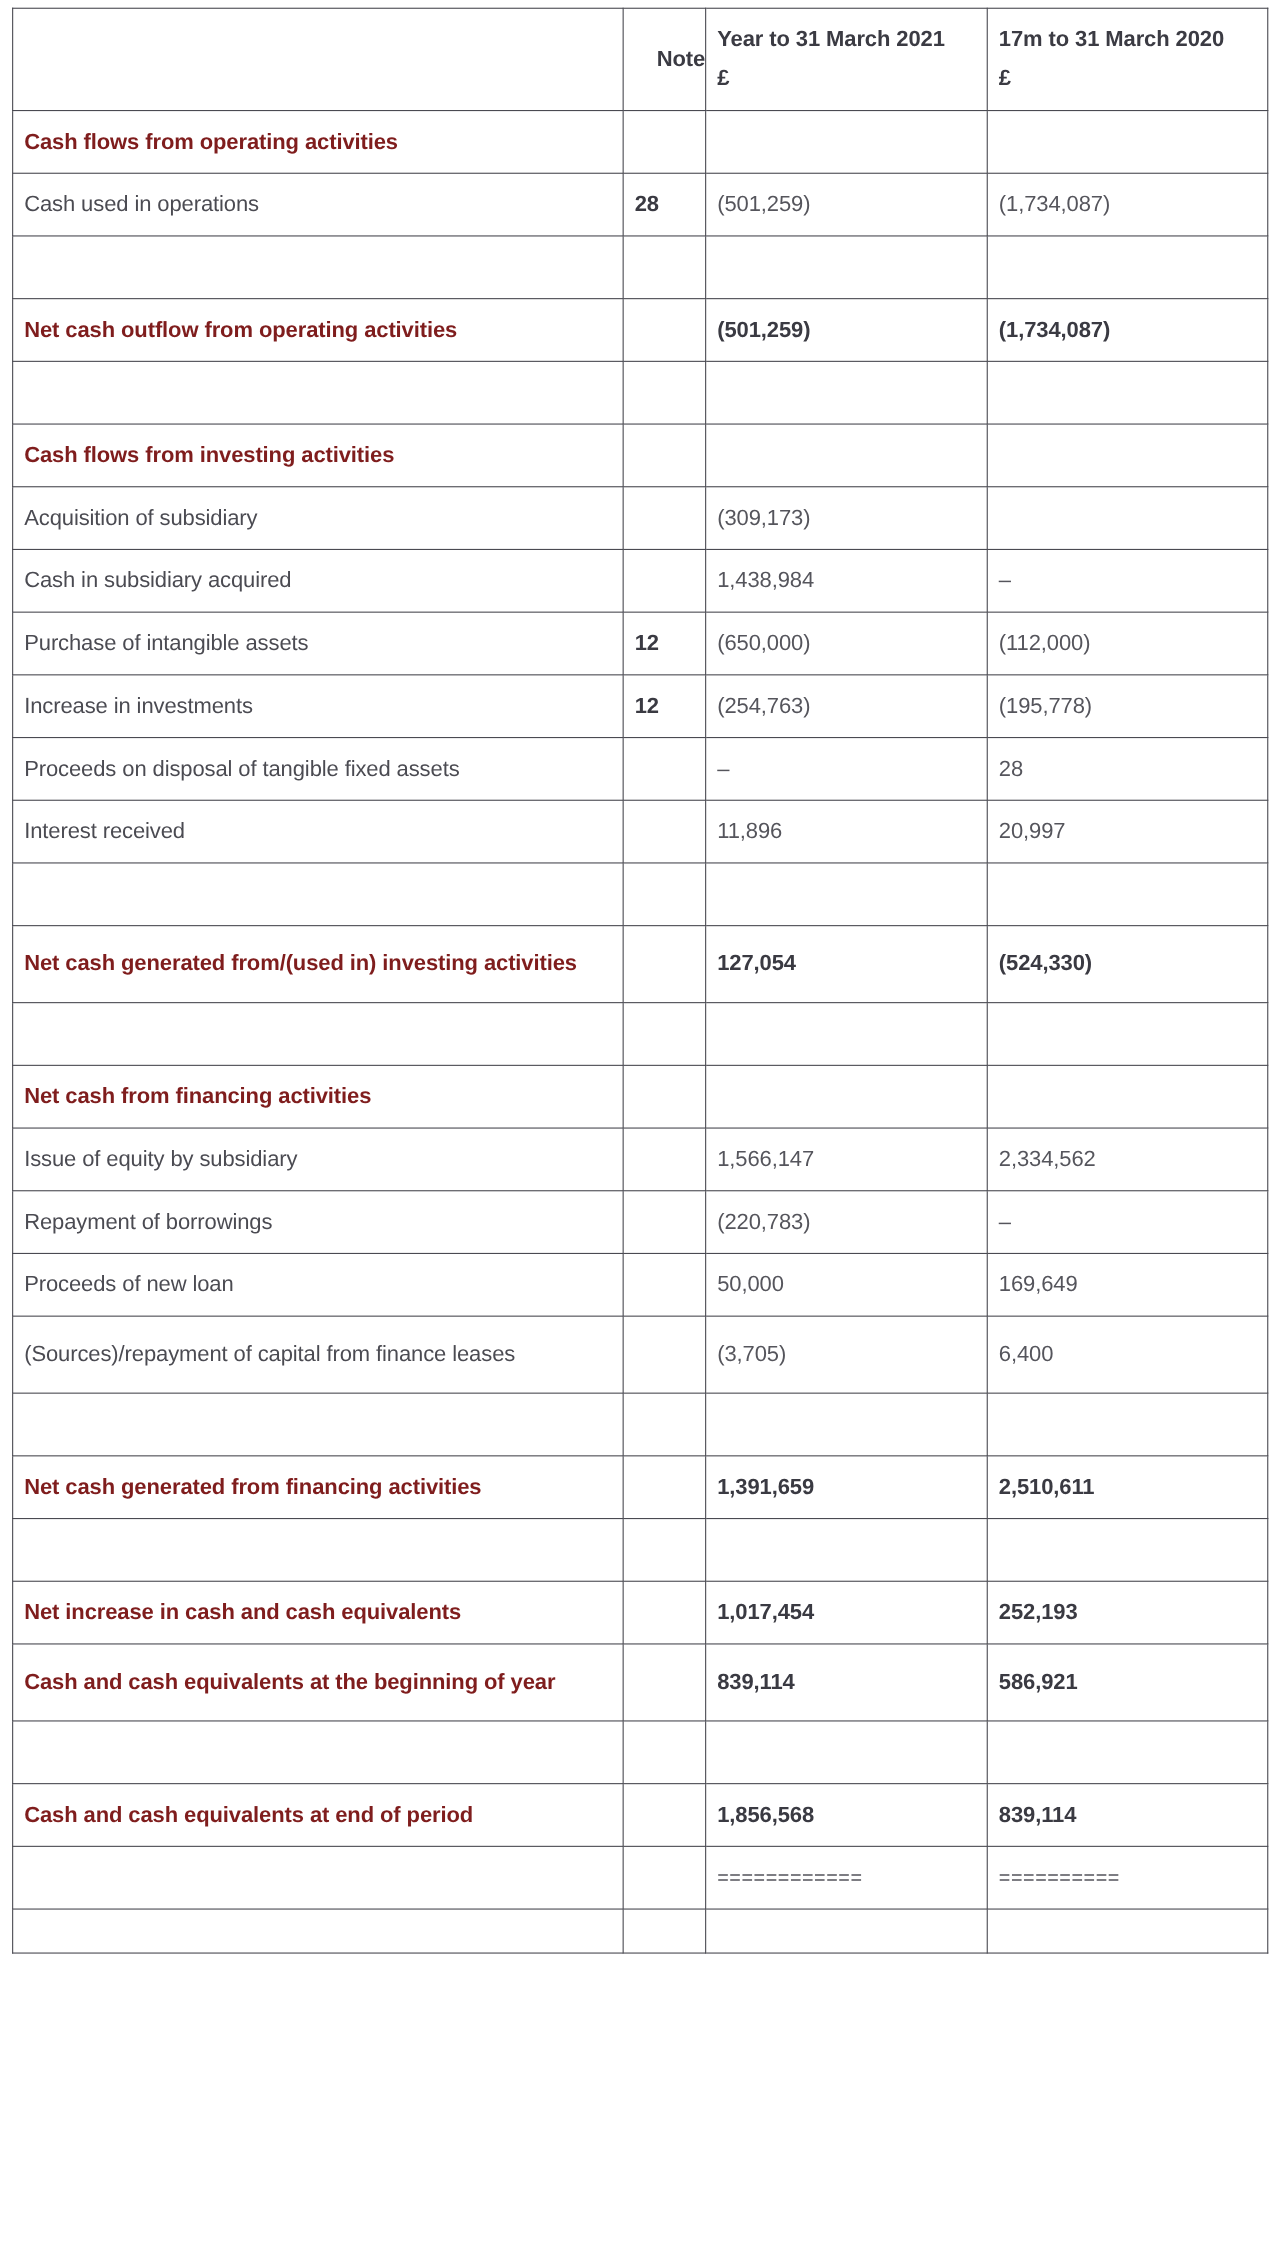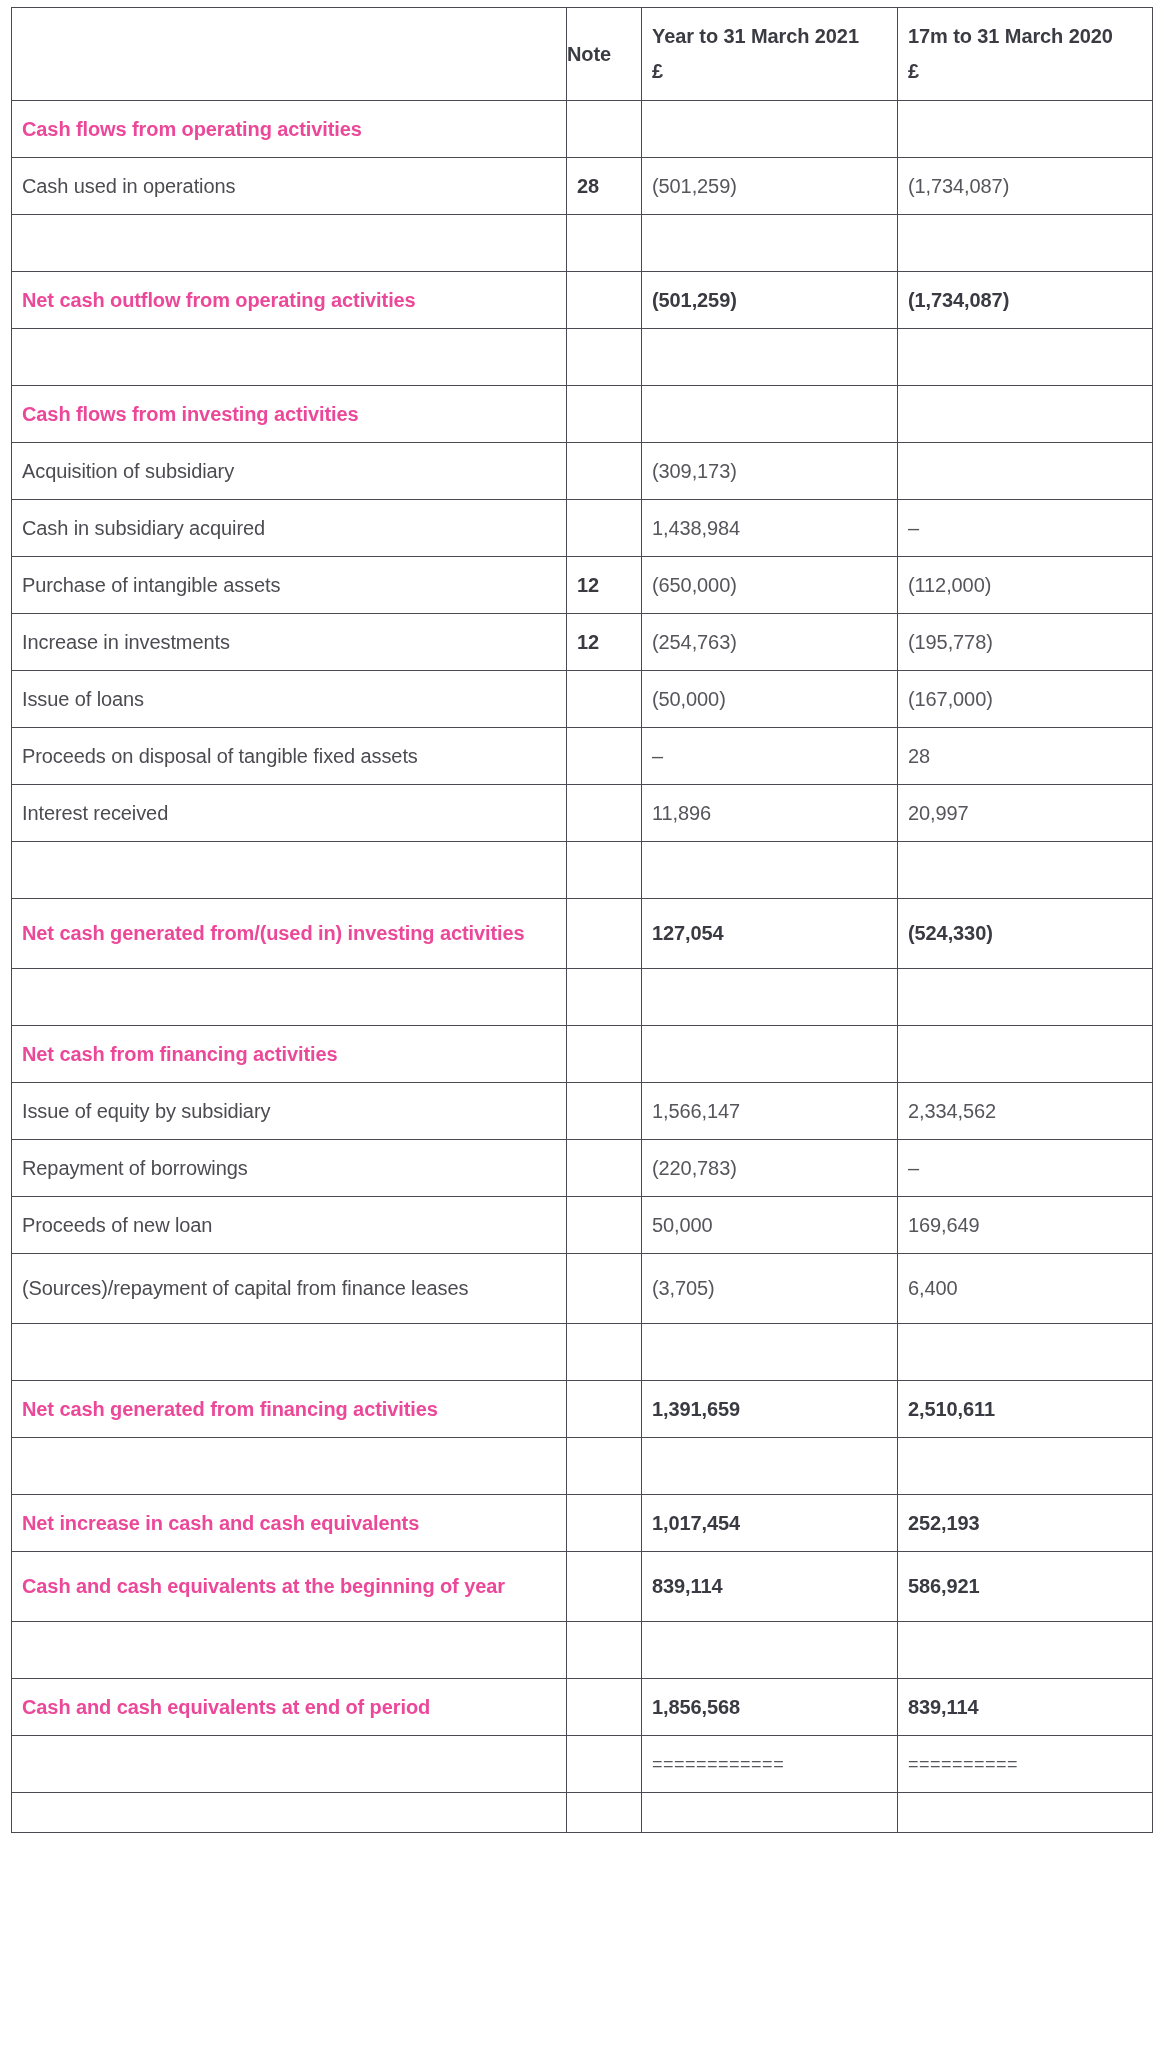--- a/index.html
+++ b/index.html
@@ -22,22 +22,22 @@
     text-align: left;
     line-height: 35px;
     height: 57px;
     box-sizing: border-box;
     font-weight: normal;
     letter-spacing: -0.1px;
   }
   .cf-table tr.tall td { height: 70px; }
   .cf-table tr.last td { height: 40px; }
   .cf-table th { height: 93px; font-weight: bold; color: #3b3b43; font-size: 20px; }
-  .cf-table th.note-h { text-align: left; padding: 0; }
-  .cf-table .bold { font-weight: bold; color: #ec4899; }
+  .cf-table th.note-h { text-align: right; padding: 0; }
+  .cf-table .bold { font-weight: bold; color: #7f1d1d; }
   .cf-table td.note { font-weight: bold; color: #3a3a42; padding-left: 10px; }
   .cf-table td.val { color: #55555c; }
   .cf-table td.val.bold { color: #3a3a42; }
   .cf-table .eq { color: #8c8c92; letter-spacing: 0.5px; font-size: 18px; }
   .hdr-line { display: block; }
 </style>
 </head>
 <body>
 
 <table class="cf-table">
@@ -116,26 +116,20 @@
         <td class="val">(650,000)</td>
         <td class="val">(112,000)</td>
       </tr>
       <tr>
         <td class="">Increase in investments</td>
         <td class="note">12</td>
         <td class="val">(254,763)</td>
         <td class="val">(195,778)</td>
       </tr>
       <tr>
-        <td class="">Issue of loans</td>
-        <td class="note"></td>
-        <td class="val">(50,000)</td>
-        <td class="val">(167,000)</td>
-      </tr>
-      <tr>
         <td class="">Proceeds on disposal of tangible fixed assets</td>
         <td class="note"></td>
         <td class="val">–</td>
         <td class="val">28</td>
       </tr>
       <tr>
         <td class="">Interest received</td>
         <td class="note"></td>
         <td class="val">11,896</td>
         <td class="val">20,997</td>

